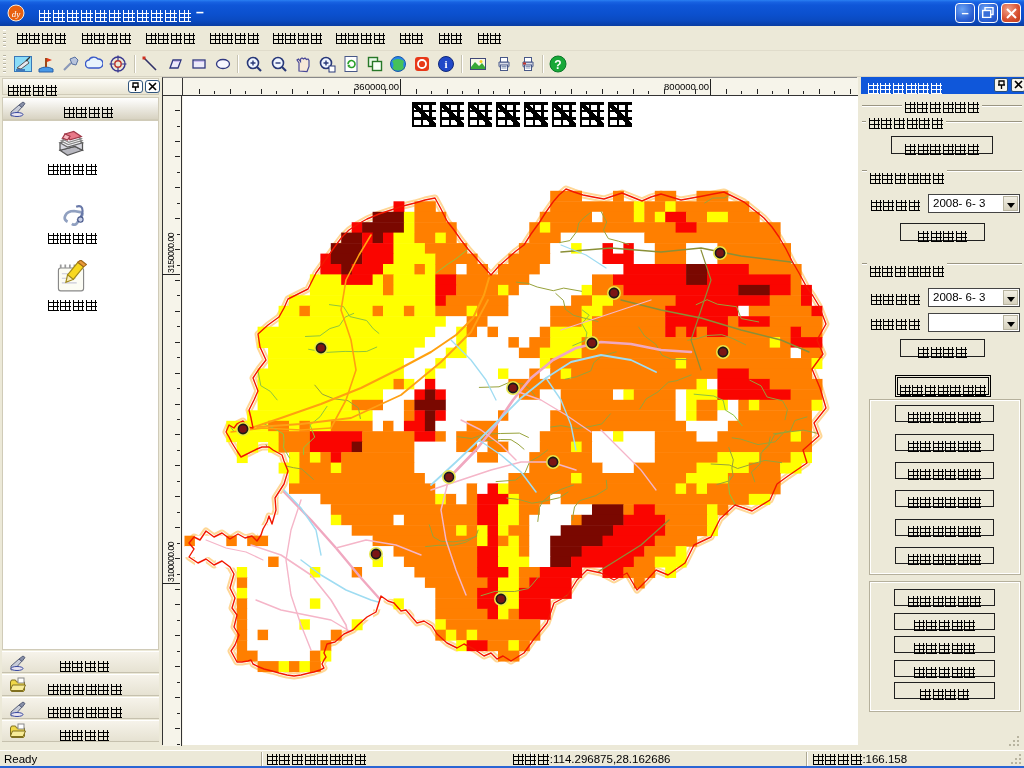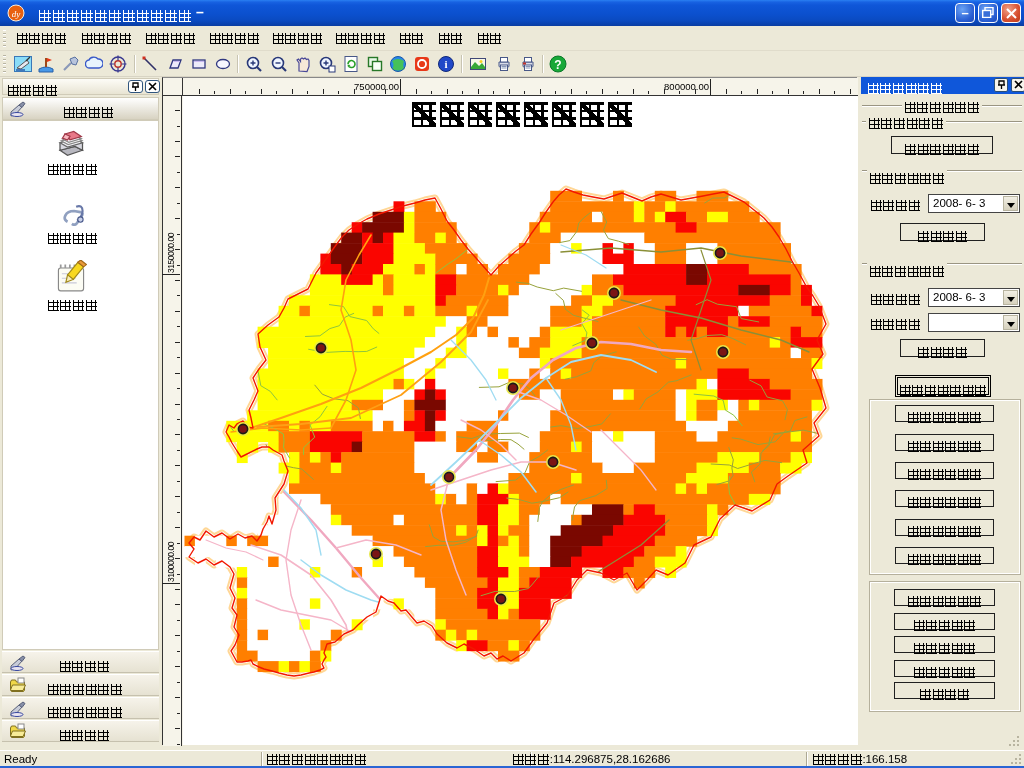--- a/index.html
+++ b/index.html
@@ -302,21 +302,21 @@
       <div class="htick" style="left:527.0px;height:7px"></div>
       <div class="htick" style="left:542.5px;height:5px"></div>
       <div class="htick" style="left:558.0px;height:3.5px"></div>
       <div class="htick" style="left:573.5px;height:5px"></div>
       <div class="htick" style="left:589.0px;height:3.5px"></div>
       <div class="htick" style="left:604.5px;height:5px"></div>
       <div class="htick" style="left:620.0px;height:3.5px"></div>
       <div class="htick" style="left:635.5px;height:5px"></div>
       <div class="htick" style="left:651.0px;height:3.5px"></div>
       <div class="htick" style="left:666.5px;height:5px"></div>
-      <div class="rlab" style="right:459px;top:3px">750000.00</div>
+      <div class="rlab" style="right:459px;top:3px">360000.00</div>
       <div class="rlab" style="right:149px;top:3px">800000.00</div>
       <div class="htick" style="left:217.0px;height:16px;bottom:0"></div>
       <div class="htick" style="left:527.0px;height:16px;bottom:0"></div>
     </div>
 <div id="vruler" class="ab">
       <div class="vtick" style="top:14.0px;width:5px"></div>
       <div class="vtick" style="top:29.5px;width:3.5px"></div>
       <div class="vtick" style="top:44.9px;width:5px"></div>
       <div class="vtick" style="top:60.3px;width:5px"></div>
       <div class="vtick" style="top:75.8px;width:3.5px"></div>

